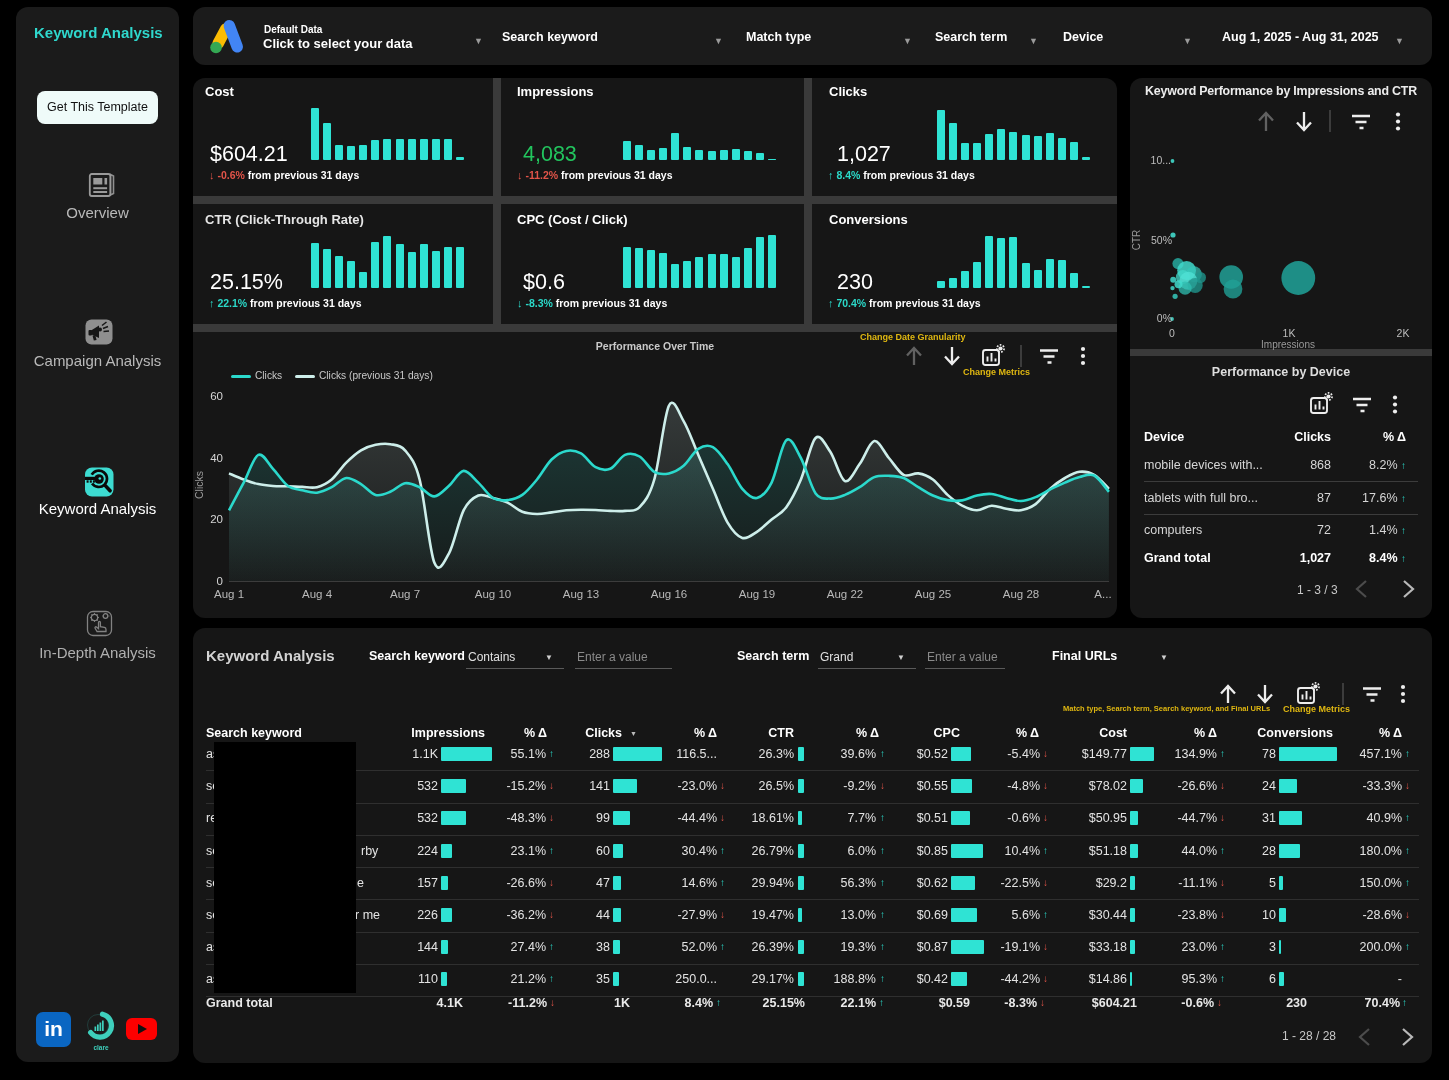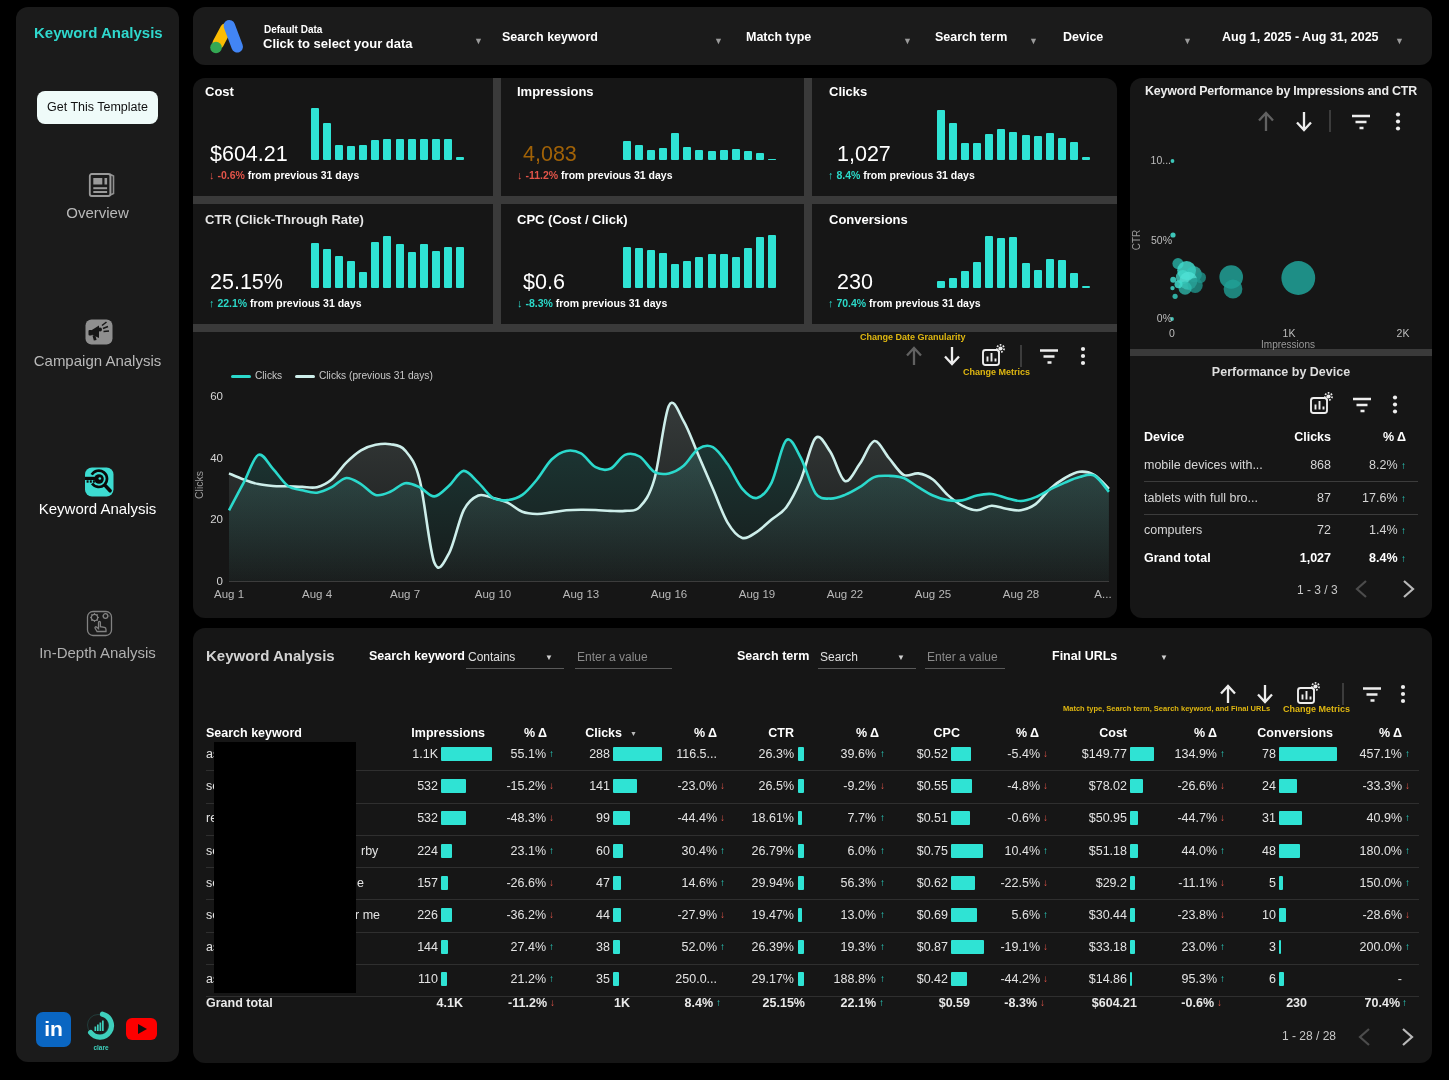--- a/index.html
+++ b/index.html
@@ -129,21 +129,21 @@
         <div style="width:8px;height:21px;background:#2fe3d4;border-radius:1px;"></div>
         <div style="width:8px;height:21px;background:#2fe3d4;border-radius:1px;"></div>
         <div style="width:8px;height:21px;background:#2fe3d4;border-radius:1px;"></div>
         <div style="width:8px;height:21px;background:#2fe3d4;border-radius:1px;"></div>
         <div style="width:8px;height:21px;background:#2fe3d4;border-radius:1px;"></div>
         <div style="width:8px;height:3px;background:#2fe3d4;border-radius:1px;"></div>
       </div>
 </div>
 <div class="abs" style="left:308px;top:0px;width:303px;height:118px;">
   <div class="abs" style="left:16px;top:6px;font-size:13px;font-weight:bold;color:#fff;">Impressions</div>
-  <div class="abs" style="left:22px;top:64px;font-size:21.5px;color:#a16207;">4,083</div>
+  <div class="abs" style="left:22px;top:64px;font-size:21.5px;color:#22c55e;">4,083</div>
   <div class="abs" style="left:16px;top:91px;font-size:10.5px;font-weight:bold;color:#fff;"><span style="color:#e25449;font-size:11px;">↓</span> <span style="color:#e25449;">-11.2%</span> from previous 31 days</div>
   <div class="abs" style="right:28px;top:26px;width:153px;height:56px;display:flex;align-items:flex-end;justify-content:space-between;">
         <div style="width:8px;height:19px;background:#2fe3d4;border-radius:1px;"></div>
         <div style="width:8px;height:15px;background:#2fe3d4;border-radius:1px;"></div>
         <div style="width:8px;height:10px;background:#2fe3d4;border-radius:1px;"></div>
         <div style="width:8px;height:12px;background:#2fe3d4;border-radius:1px;"></div>
         <div style="width:8px;height:27px;background:#2fe3d4;border-radius:1px;"></div>
         <div style="width:8px;height:13px;background:#2fe3d4;border-radius:1px;"></div>
         <div style="width:8px;height:10px;background:#2fe3d4;border-radius:1px;"></div>
         <div style="width:8px;height:9px;background:#2fe3d4;border-radius:1px;"></div>
@@ -228,20 +228,21 @@
         <div style="width:8px;height:51px;background:#2fe3d4;border-radius:1px;"></div>
         <div style="width:8px;height:25px;background:#2fe3d4;border-radius:1px;"></div>
         <div style="width:8px;height:18px;background:#2fe3d4;border-radius:1px;"></div>
         <div style="width:8px;height:29px;background:#2fe3d4;border-radius:1px;"></div>
         <div style="width:8px;height:28px;background:#2fe3d4;border-radius:1px;"></div>
         <div style="width:8px;height:15px;background:#2fe3d4;border-radius:1px;"></div>
         <div style="width:8px;height:2.5px;background:#2fe3d4;border-radius:1px;"></div>
       </div>
 </div>
 
+  <div class="abs" style="left:0;top:262px;width:924px;text-align:center;font-size:10.5px;font-weight:bold;color:#c9c9c9;">Performance Over Time</div>
   <div class="abs" style="left:667px;top:254px;font-size:9px;font-weight:bold;color:#dfb711;">Change Date Granularity</div>
   <div class="abs" style="left:770px;top:289px;font-size:9px;font-weight:bold;color:#dfb711;">Change Metrics</div>
   <svg class="abs" style="left:702px;top:264px;" width="200" height="28" viewBox="0 0 200 28">
     <g stroke="#616161" stroke-width="2.3" fill="none">
         <path d="M19,23V6.5M12,13.5L19,6l7,7.5"></path>
       </g>
     <g stroke="#ededed" stroke-width="2.3" fill="none">
         <path d="M57,5v16.5M50,14.5l7,7.5 7-7.5"></path>
       </g>
     <g stroke="#ededed" stroke-width="1.9" fill="none">
@@ -401,21 +402,21 @@
 
 <div class="panel" style="left:193px;top:628px;width:1239px;height:435px;" id="bottompanel">
   <div class="abs" style="left:13px;top:19px;font-size:15px;font-weight:bold;color:#d3d3d3;">Keyword Analysis</div>
   <div class="abs" style="left:176px;top:21px;font-size:12.5px;font-weight:bold;color:#fff;">Search keyword</div>
   <div class="abs" style="left:275px;top:22px;font-size:12px;color:#e0e0e0;">Contains</div>
   <div class="abs" style="left:352px;top:25px;font-size:8px;color:#cfcfcf;">▼</div>
   <div class="abs" style="left:273px;top:40px;width:98px;height:1px;background:#5a5a5a;"></div>
   <div class="abs" style="left:384px;top:22px;font-size:12px;color:#8a8a8a;">Enter a value</div>
   <div class="abs" style="left:382px;top:40px;width:97px;height:1px;background:#5a5a5a;"></div>
   <div class="abs" style="left:544px;top:21px;font-size:12.5px;font-weight:bold;color:#fff;">Search term</div>
-  <div class="abs" style="left:627px;top:22px;font-size:12px;color:#e0e0e0;">Search</div>
+  <div class="abs" style="left:627px;top:22px;font-size:12px;color:#e0e0e0;">Grand</div>
   <div class="abs" style="left:704px;top:25px;font-size:8px;color:#cfcfcf;">▼</div>
   <div class="abs" style="left:625px;top:40px;width:98px;height:1px;background:#5a5a5a;"></div>
   <div class="abs" style="left:734px;top:22px;font-size:12px;color:#8a8a8a;">Enter a value</div>
   <div class="abs" style="left:732px;top:40px;width:80px;height:1px;background:#5a5a5a;"></div>
   <div class="abs" style="left:859px;top:21px;font-size:12.5px;font-weight:bold;color:#fff;">Final URLs</div>
   <div class="abs" style="left:967px;top:25px;font-size:8px;color:#cfcfcf;">▼</div>
   <svg class="abs" style="left:1022px;top:52px;" width="200" height="28" viewBox="0 0 200 28">
     <g stroke="#ededed" stroke-width="2.3" fill="none">
         <path d="M13,23V6.5M6,13.5L13,6l7,7.5"></path>
       </g>
@@ -547,29 +548,29 @@
     <span class="abs" style="right:886px;">23.1%</span>
       <span class="abs arw teal" style="left:356px;top:1px;">↑</span>
     <span class="abs" style="right:822px;">60</span>
       <span class="bar" style="left:420px;top:0px;width:10px;height:14px;"></span>
     <span class="abs" style="right:715px;">30.4%</span>
       <span class="abs arw teal" style="left:527px;top:1px;">↑</span>
     <span class="abs" style="right:638px;">26.79%</span>
       <span class="bar" style="left:605px;top:0px;width:5.6px;height:14px;"></span>
     <span class="abs" style="right:556px;">6.0%</span>
       <span class="abs arw teal" style="left:687px;top:1px;">↑</span>
-    <span class="abs" style="right:484px;">$0.75</span>
+    <span class="abs" style="right:484px;">$0.85</span>
       <span class="bar" style="left:758px;top:0px;width:32px;height:14px;"></span>
     <span class="abs" style="right:392px;">10.4%</span>
       <span class="abs arw teal" style="left:850px;top:1px;">↑</span>
     <span class="abs" style="right:305px;">$51.18</span>
       <span class="bar" style="left:937px;top:0px;width:8px;height:14px;"></span>
     <span class="abs" style="right:215px;">44.0%</span>
       <span class="abs arw teal" style="left:1027px;top:1px;">↑</span>
-    <span class="abs" style="right:156px;">48</span>
+    <span class="abs" style="right:156px;">28</span>
       <span class="bar" style="left:1086px;top:0px;width:21px;height:14px;"></span>
     <span class="abs" style="right:30px;">180.0%</span>
       <span class="abs arw teal" style="left:1212px;top:1px;">↑</span>
   </div>
   <div class="abs" style="left:13px;top:239px;width:1213px;height:1px;background:#2f2f2f;"></div>
   <div class="abs" style="left:0;top:248px;width:1239px;height:15px;font-size:12.5px;color:#e3e3e3;">
     <span class="abs" style="left:13px;">se</span>
       <span class="abs" style="left:164px;">e</span>
     <span class="abs" style="right:994px;">157</span>
       <span class="bar" style="left:248px;top:0px;width:7.3px;height:14px;"></span>

